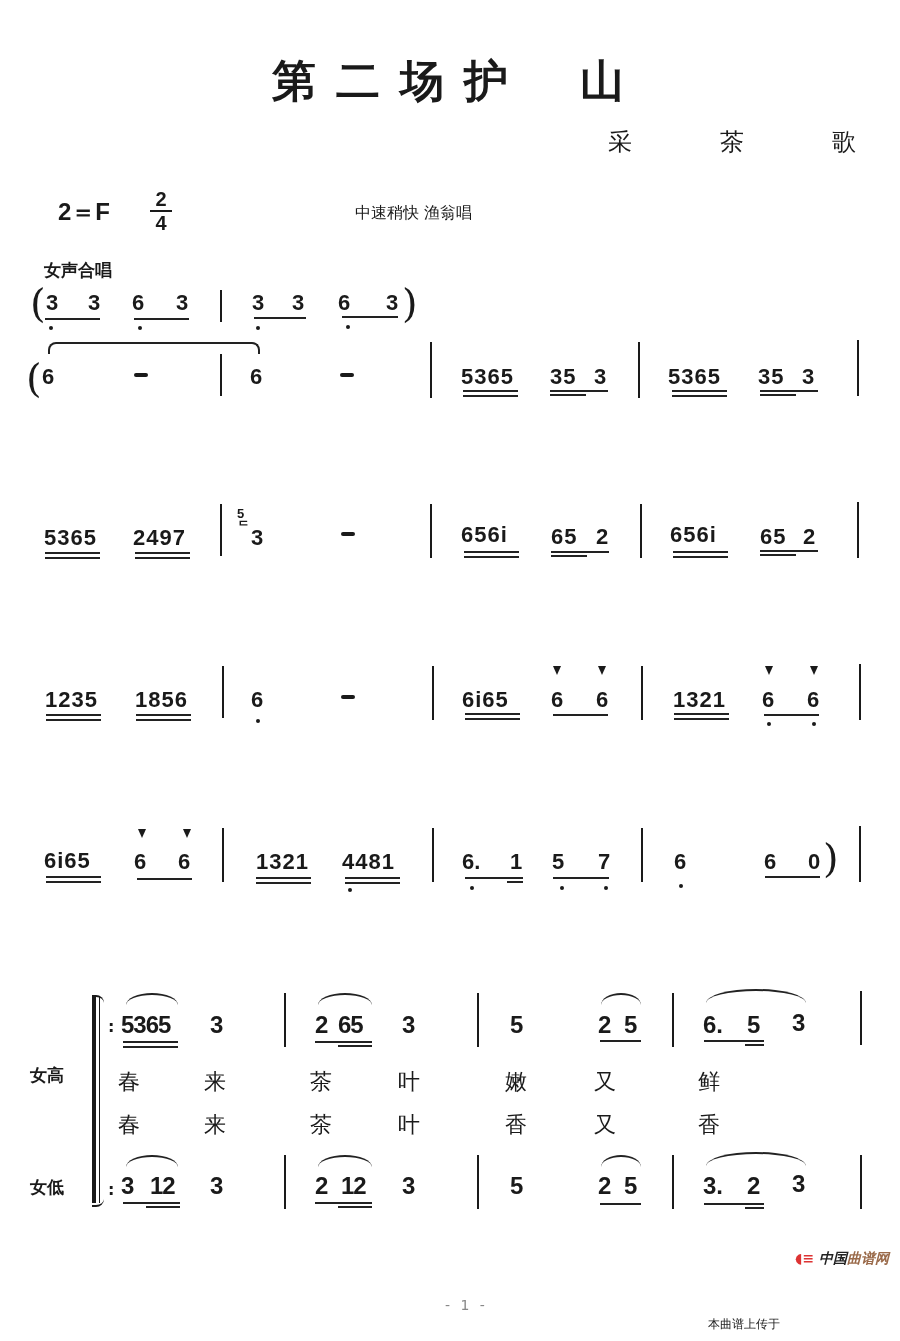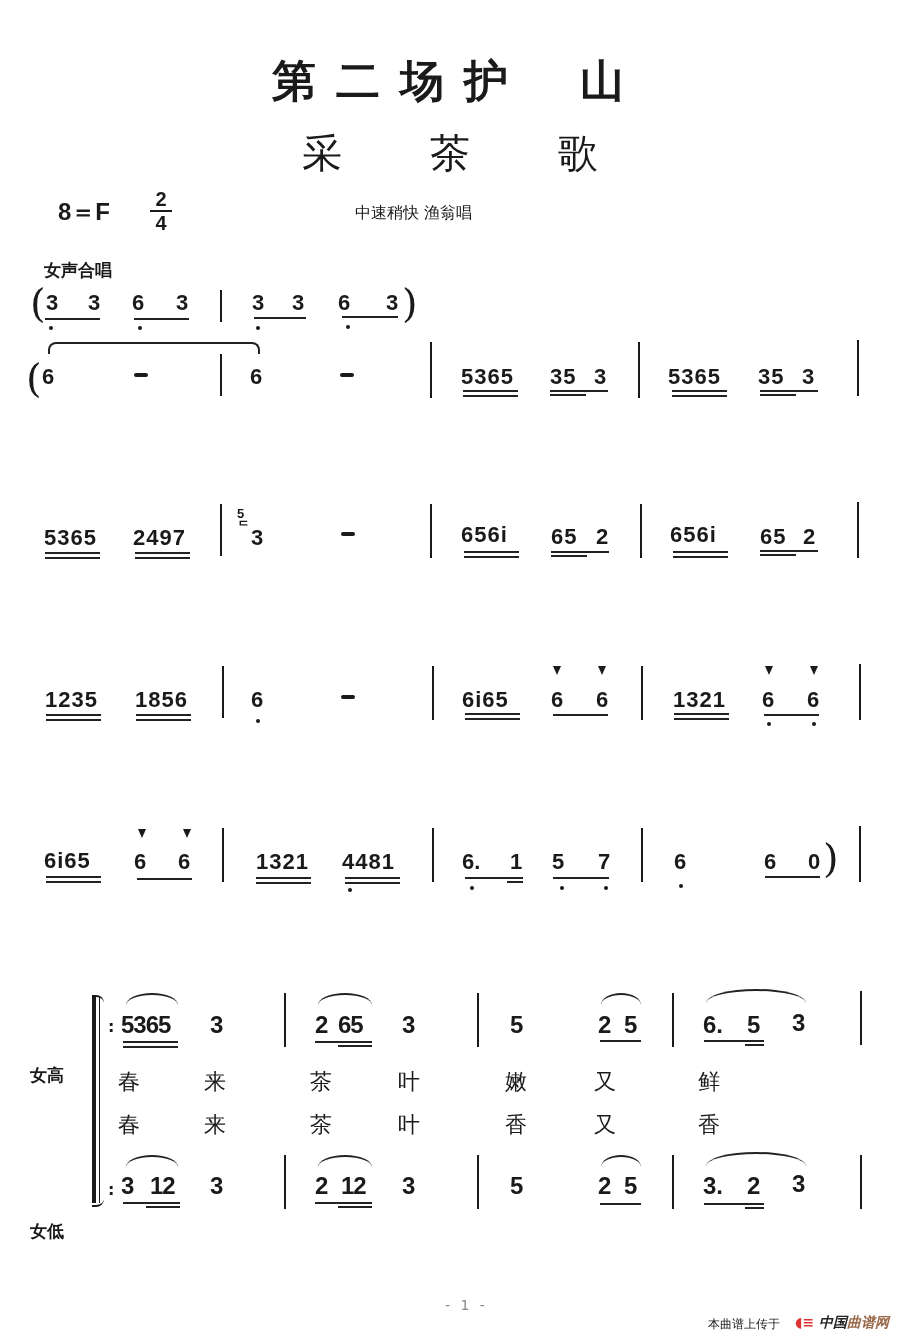--- a/index.html
+++ b/index.html
@@ -2,21 +2,21 @@
 <html><head>
 <meta charset="utf-8">
 <style>
   html, body { margin:0; padding:0; }
   body { width:900px; height:1341px; background:#fff; position:relative; overflow:hidden;
          font-family:"DejaVu Sans", sans-serif; color:#1a1a1a; }
   .abs { position:absolute; }
   .title { left:0; width:900px; top:52px; text-align:center; font-size:44px; font-weight:bold;
            letter-spacing:4px; font-family:"DejaVu Sans", sans-serif; }
   .title span { display:inline-block; margin:0 8px; }
-  .subtitle { left:0; width:900px; top:126px; text-align:center; font-size:40px;
+  .subtitle { left:0; width:900px; top:126px; text-align:right; font-size:24px;
               font-family:"DejaVu Serif", serif; }
   .subtitle span { display:inline-block; margin:0 44px; }
   .key { left:58px; top:196px; font-size:24px; font-weight:bold; font-family:"Liberation Sans", sans-serif; }
   .timesig { left:150px; top:190px; width:22px; text-align:center; font-weight:bold; font-size:20px; line-height:18px;
              font-family:"Liberation Sans", sans-serif; }
   .timesig .bar { height:2px; background:#1a1a1a; margin:2px 0; }
   .performers { left:355px; top:203px; font-size:16px; }
   .tempo { left:44px; top:259px; font-size:17px; font-weight:bold; }
 
   .note { font-family:"Liberation Sans", sans-serif; font-weight:bold; font-size:22px; line-height:22px; }
@@ -25,34 +25,34 @@
   .bl { width:2px; background:#1a1a1a; }
   .dot { width:4px; height:4px; border-radius:50%; background:#1a1a1a; }
   .dash { width:14px; height:4px; background:#1a1a1a; border-radius:2px; }
   .tri { width:0; height:0; border-left:4px solid transparent; border-right:4px solid transparent; border-top:9px solid #1a1a1a; }
   .paren { font-family:"DejaVu Serif", serif; font-size:40px; line-height:40px; font-weight:normal; }
   .lyric { font-family:"DejaVu Serif", serif; font-size:22px; }
   .voice { font-size:17px; font-weight:bold; font-family:"DejaVu Sans", sans-serif; }
   .slur { border-top:2px solid #222; border-radius:50% 50% 0 0 / 100% 100% 0 0; height:10px; }
   .pagenum { left:445px; top:1297px; font-size:14px; color:#888; letter-spacing:3px; }
   .footer { left:708px; top:1316px; font-size:12px; color:#222; }
-  .brand { left:795px; top:1314px; font-size:14px; font-weight:bold; font-style:italic; }
+  .brand { left:795px; top:1250px; font-size:14px; font-weight:bold; font-style:italic; }
   .brand .red { color:#d33; }
   .brand .brn { color:#9a6a4a; }
 </style>
 </head>
 <body>
 
 <div class="abs title">
   <span>第</span><span>二</span><span>场</span><span>护</span><span style="margin-left:60px">山</span>
 </div>
 <div class="abs subtitle">
   <span>采</span><span>茶</span><span>歌</span>
 </div>
-<div class="abs key">8＝F</div>
+<div class="abs key">2＝F</div>
 <div class="abs timesig">
   <div>2</div>
   <div class="bar"></div>
   <div>4</div>
 </div>
 <div class="abs performers">中速稍快  渔翁唱</div>
 <div class="abs tempo">女声合唱</div>
 
 <div class="abs paren" style="left:30px;top:283px">(</div>
 <div class="abs note" style="left:46px;top:292px">3</div>
@@ -178,21 +178,21 @@
 <div class="abs bl" style="left:641px;top:828px;height:54px"></div>
 <div class="abs note" style="left:674px;top:851px">6</div>
 <div class="abs dot" style="left:679px;top:884px"></div>
 <div class="abs note" style="left:764px;top:851px">6</div>
 <div class="abs note" style="left:808px;top:851px">0</div>
 <div class="abs ul" style="left:765px;top:876px;width:55px"></div>
 <div class="abs paren" style="left:823px;top:838px">)</div>
 <div class="abs bl" style="left:859px;top:826px;height:56px"></div>
 
 <div class="abs voice" style="left:30px;top:1064px">女高</div>
-<div class="abs voice" style="left:30px;top:1220px">女低</div>
+<div class="abs voice" style="left:30px;top:1176px">女低</div>
 
 <div class="abs" style="left:92px;top:997px;width:4px;height:206px;background:#1a1a1a"></div>
 <div class="abs" style="left:99px;top:997px;width:1px;height:206px;background:#1a1a1a"></div>
 <div class="abs" style="left:92px;top:995px;width:12px;height:6px;border-top:2px solid #1a1a1a;border-radius:0 8px 0 0"></div>
 <div class="abs" style="left:92px;top:1199px;width:12px;height:6px;border-bottom:2px solid #1a1a1a;border-radius:0 0 8px 0"></div>
 <div class="abs" style="left:108px;top:1017px;font-weight:bold;font-size:16px">:</div>
 <div class="abs" style="left:108px;top:1180px;font-weight:bold;font-size:16px">:</div>
 
 <div class="abs slur" style="left:126px;top:993px;width:52px"></div>
 <div class="abs note" style="left:121px;top:1014px;font-size:24px;letter-spacing:-1px">5365</div>

